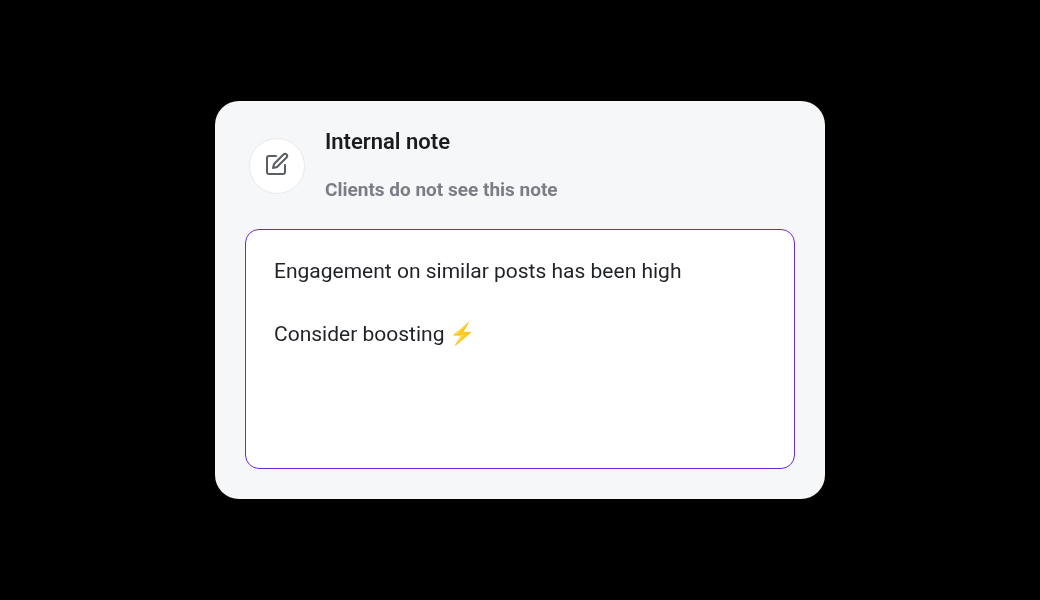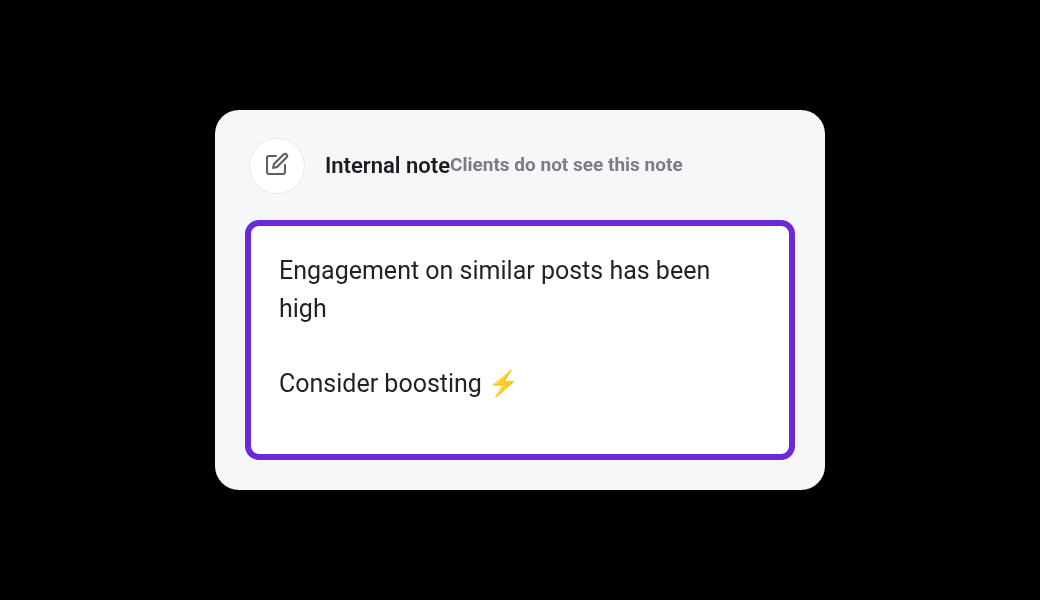--- a/index.html
+++ b/index.html
@@ -45,42 +45,42 @@
       width: 24px;
       height: 24px;
       stroke: #5a5d63;
       stroke-width: 2;
       fill: none;
       stroke-linecap: round;
       stroke-linejoin: round;
     }
     .header-text {
       display: flex;
-      flex-direction: row;
-      gap: 0;
+      flex-direction: column;
+      gap: 22px;
     }
     .title {
       font-size: 22px;
       font-weight: 600;
       color: #1a1c1f;
       line-height: 1.2;
     }
     .subtitle {
       font-size: 19px;
       font-weight: 700;
       color: #7a7d85;
       line-height: 1.3;
     }
     .note-body {
       background: #ffffff;
-      border: 6px solid #6d28d9;
+      border: 1px solid #6d28d9;
       border-radius: 14px;
       padding: 26px 28px;
       min-height: 240px;
-      font-size: 25px;
+      font-size: 21px;
       color: #1f2226;
       line-height: 1.5;
       white-space: pre-wrap;
       outline: none;
     }
   </style>
 </head>
 <body>
 
 <div class="card">

